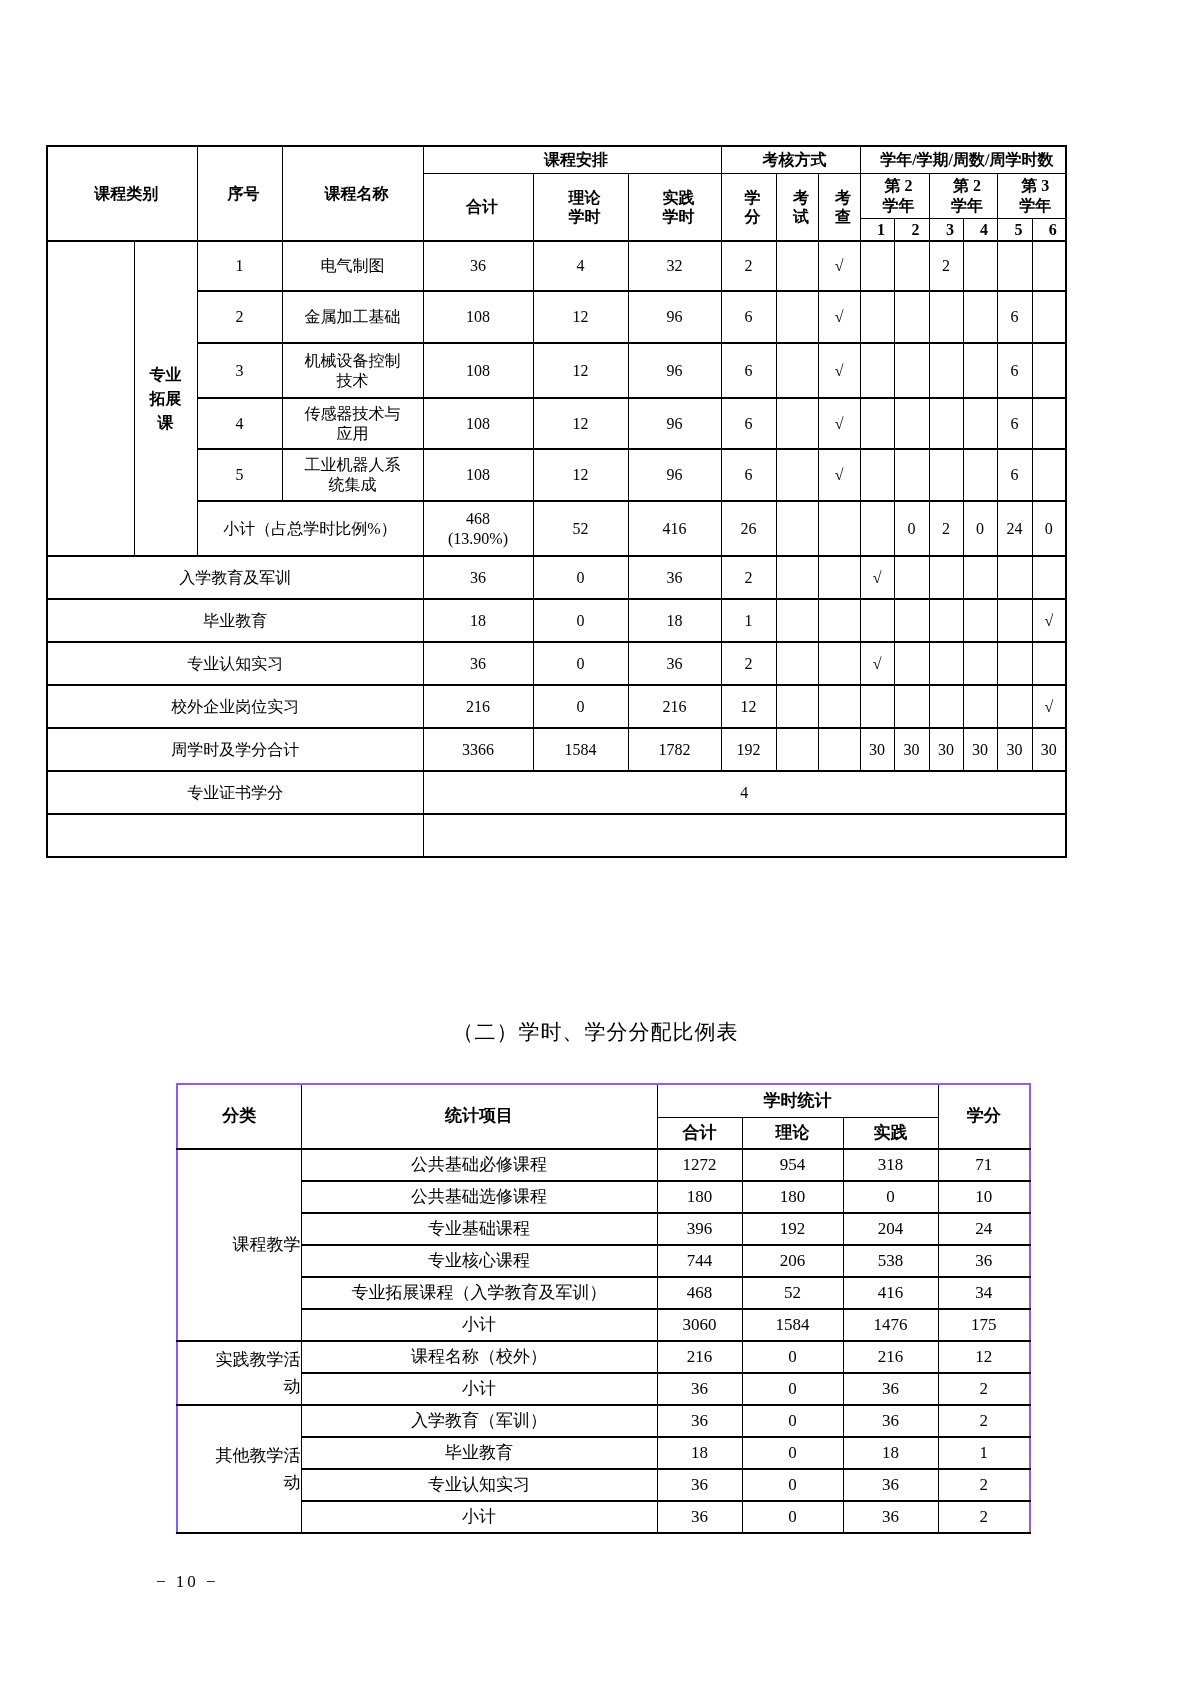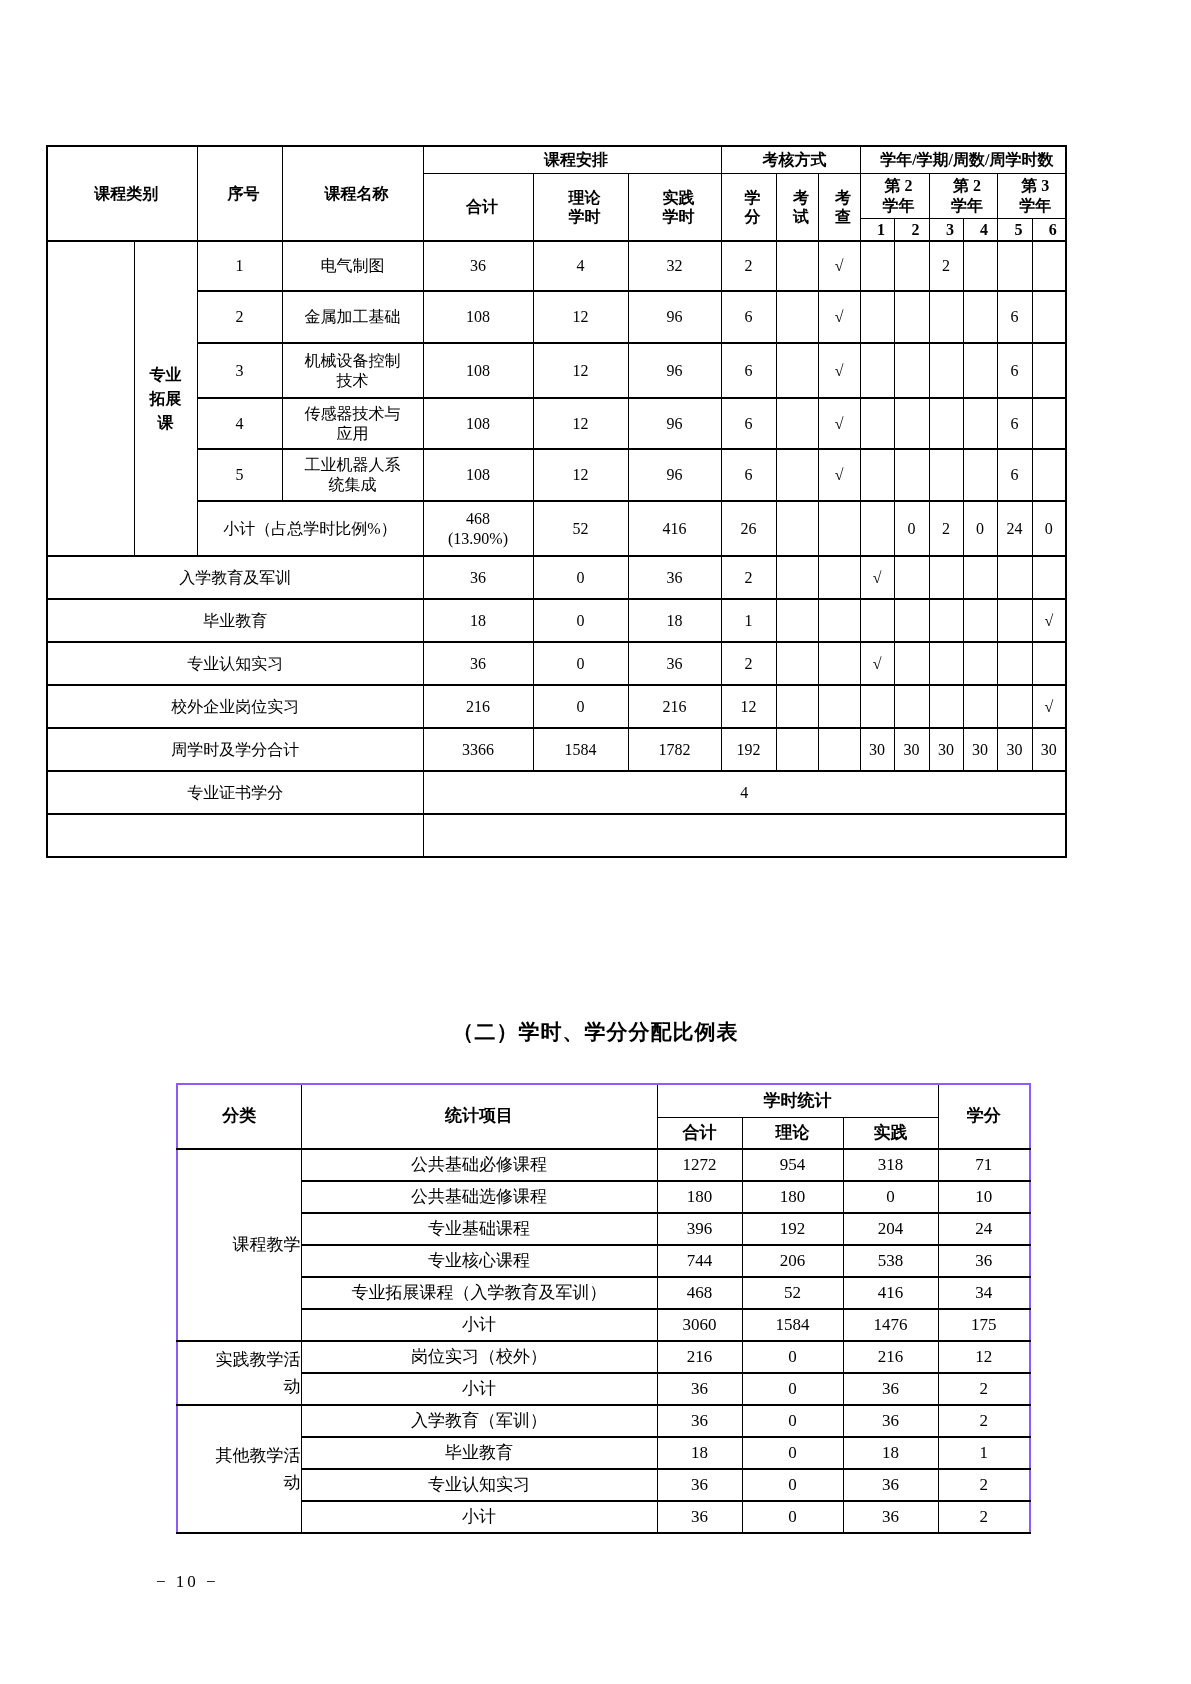--- a/index.html
+++ b/index.html
@@ -51,21 +51,21 @@
   .t2 tbody tr { height: 32px; }
   .t2 .cat2 { text-align: right; padding-left: 7px; line-height: 1.6; }
 
   .title2 {
     position: absolute;
     top: 1018px;
     left: 0;
     width: 100%;
     text-align: center;
     font-size: 21px;
-    font-weight: bold;
+    font-weight: normal;
     letter-spacing: 1px;
   }
   .pageno {
     position: absolute;
     top: 1572px;
     left: 156px;
     font-size: 17px;
     letter-spacing: 3px;
   }
 </style>
@@ -384,21 +384,21 @@
       <tr>
         <td>小计</td>
         <td>3060</td>
         <td>1584</td>
         <td>1476</td>
         <td>175</td>
       </tr>
       <tr>
         <td rowspan="2" class="cat2 pre">实践教学活
 动</td>
-        <td>岗位实习（校外）</td>
+        <td>课程名称（校外）</td>
         <td>216</td>
         <td>0</td>
         <td>216</td>
         <td>12</td>
       </tr>
       <tr>
         <td>小计</td>
         <td>36</td>
         <td>0</td>
         <td>36</td>

